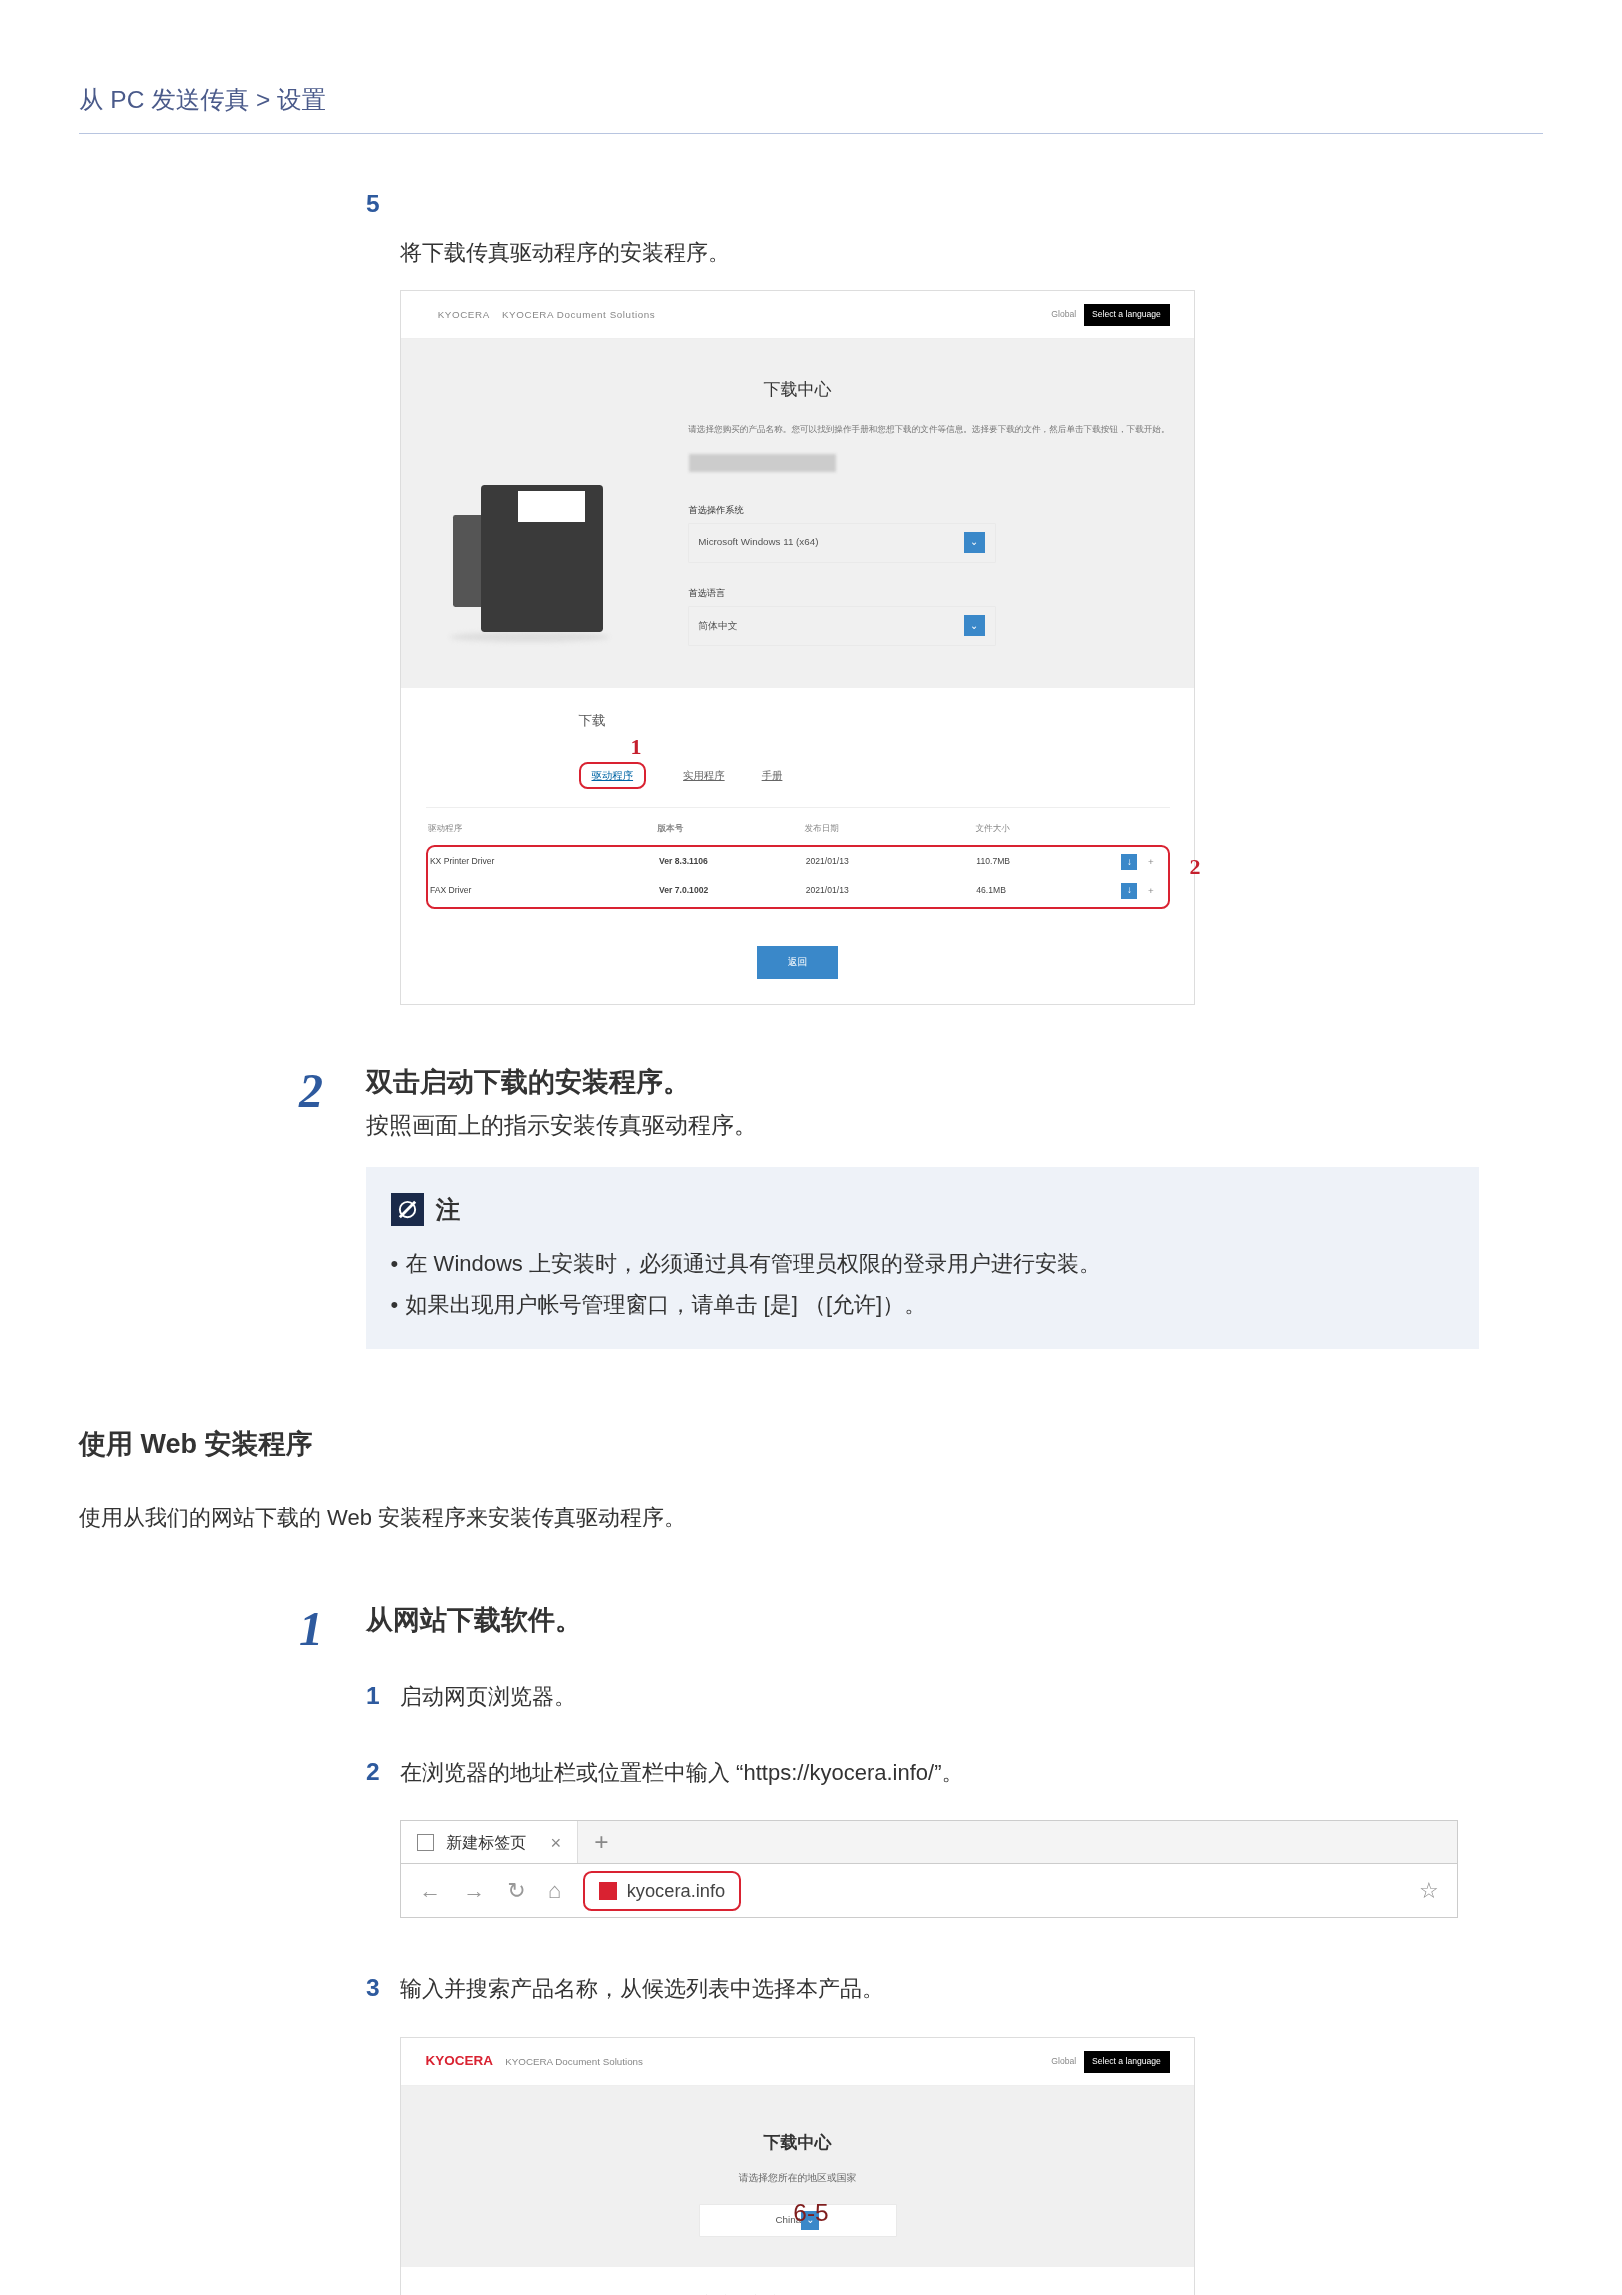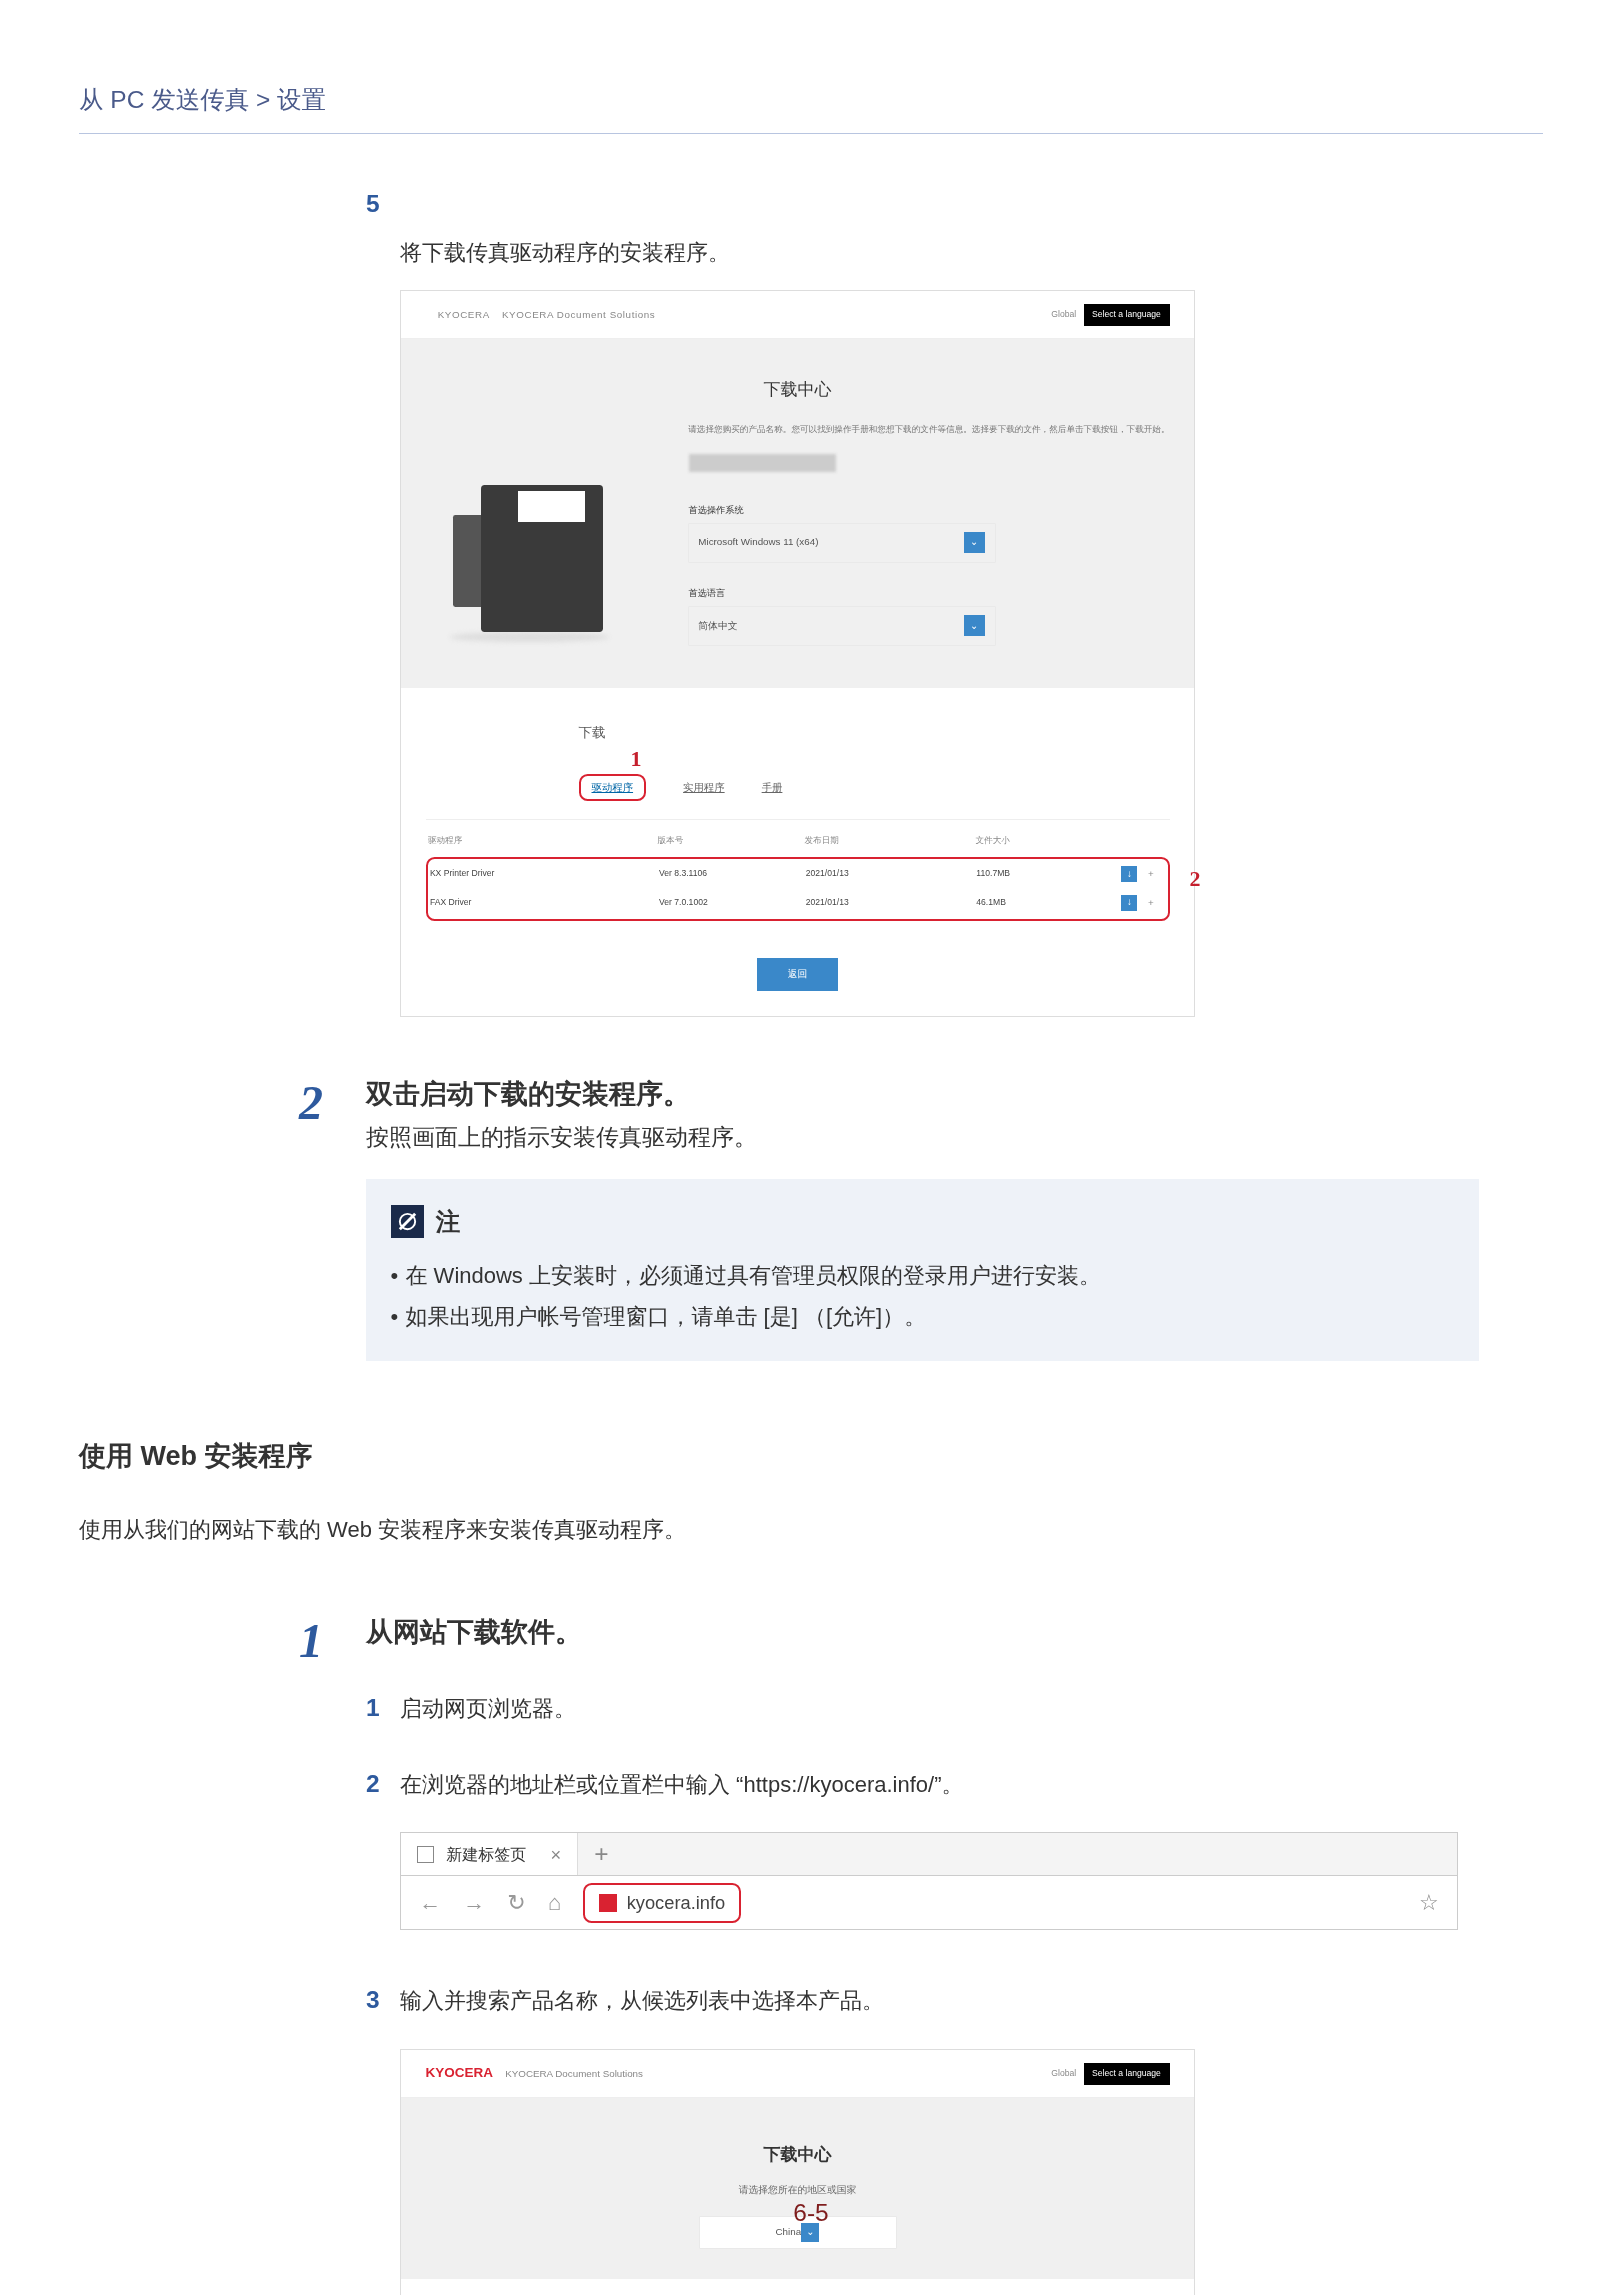--- a/index.html
+++ b/index.html
@@ -86,31 +86,31 @@
   .fig1 .select-row {
     display:flex; justify-content:space-between; align-items:center;
     padding: 8.6px 9.8px;
     margin-bottom:24.5px;
     font-size:9.8px; color:#555;
     box-shadow: 0 0 0 0.6px #e5e5e5;
     width: 306px;
   }
   .fig1 .select-arrow { width:21px; height:21px; background:#3a88c9; color:#fff; display:flex; align-items:center; justify-content:center; font-size:9.8px; }
   .fig1 .tabs-area { background:#fff; padding: 22px 24.5px 0 24.5px; }
-  .fig1 .dl-title { font-size: 13.5px; margin-left: 153px; margin-bottom: 3.7px; margin-top: 12px; }
+  .fig1 .dl-title { font-size: 13.5px; margin-left: 153px; margin-bottom: 3.7px; }
   .fig1 .callout-red-1 { color:#c51f2d; font-weight:bold; font-size:22px; font-family:serif; margin-left:205px; line-height:1; margin-bottom:3.7px; z-index:2; position:relative; }
   .fig1 .tab-row { display:flex; gap:37px; margin-left:153px; margin-top:0; align-items:center; }
   .fig1 .tab-active {
     border:2.4px solid #d92231; border-radius:8.6px; padding:2.4px 11px;
     text-decoration:underline; color:#0066a6; font-size:10.4px;
   }
   .fig1 .tab { color:#666; font-size:10.4px; text-decoration: underline; }
   .fig1 .table-head { display:flex; color:#888; font-size:8.6px; padding:13.5px 0 8.6px 0; border-top:0.6px solid #eee; margin-top:18.3px; }
   .fig1 .col-n { width:232px; padding-left:2.4px; }
-  .fig1 .col-v { width:147px; }
+  .fig1 .col-v { width:147px;font-weight:bold; }
   .fig1 .col-d { width:171px; }
   .fig1 .col-s { width:135px; }
   .fig1 .col-b { width:37px; text-align:center; }
   .fig1 .col-c { width:19.6px; }
   .fig1 .table-rows-wrap { position:relative; }
   .fig1 .table-rows-box { border:2.4px solid #d92231; border-radius:8.6px; padding:1.2px 0; }
   .fig1 .table-row { display:flex; font-size:8.6px; color:#444; padding:6.1px 0; }
   .fig1 .dlbtn { width:16px; height:16px; background:#3a88c9; color:#fff; display:inline-flex; align-items:center; justify-content:center; font-size:9.8px; }
   .fig1 .plus { color:#888; font-size:9.8px; }
   .fig1 .callout-red-2 { position:absolute; right:-31px; top:3.7px; color:#c51f2d; font-weight:bold; font-size:22px; font-family:serif; }

